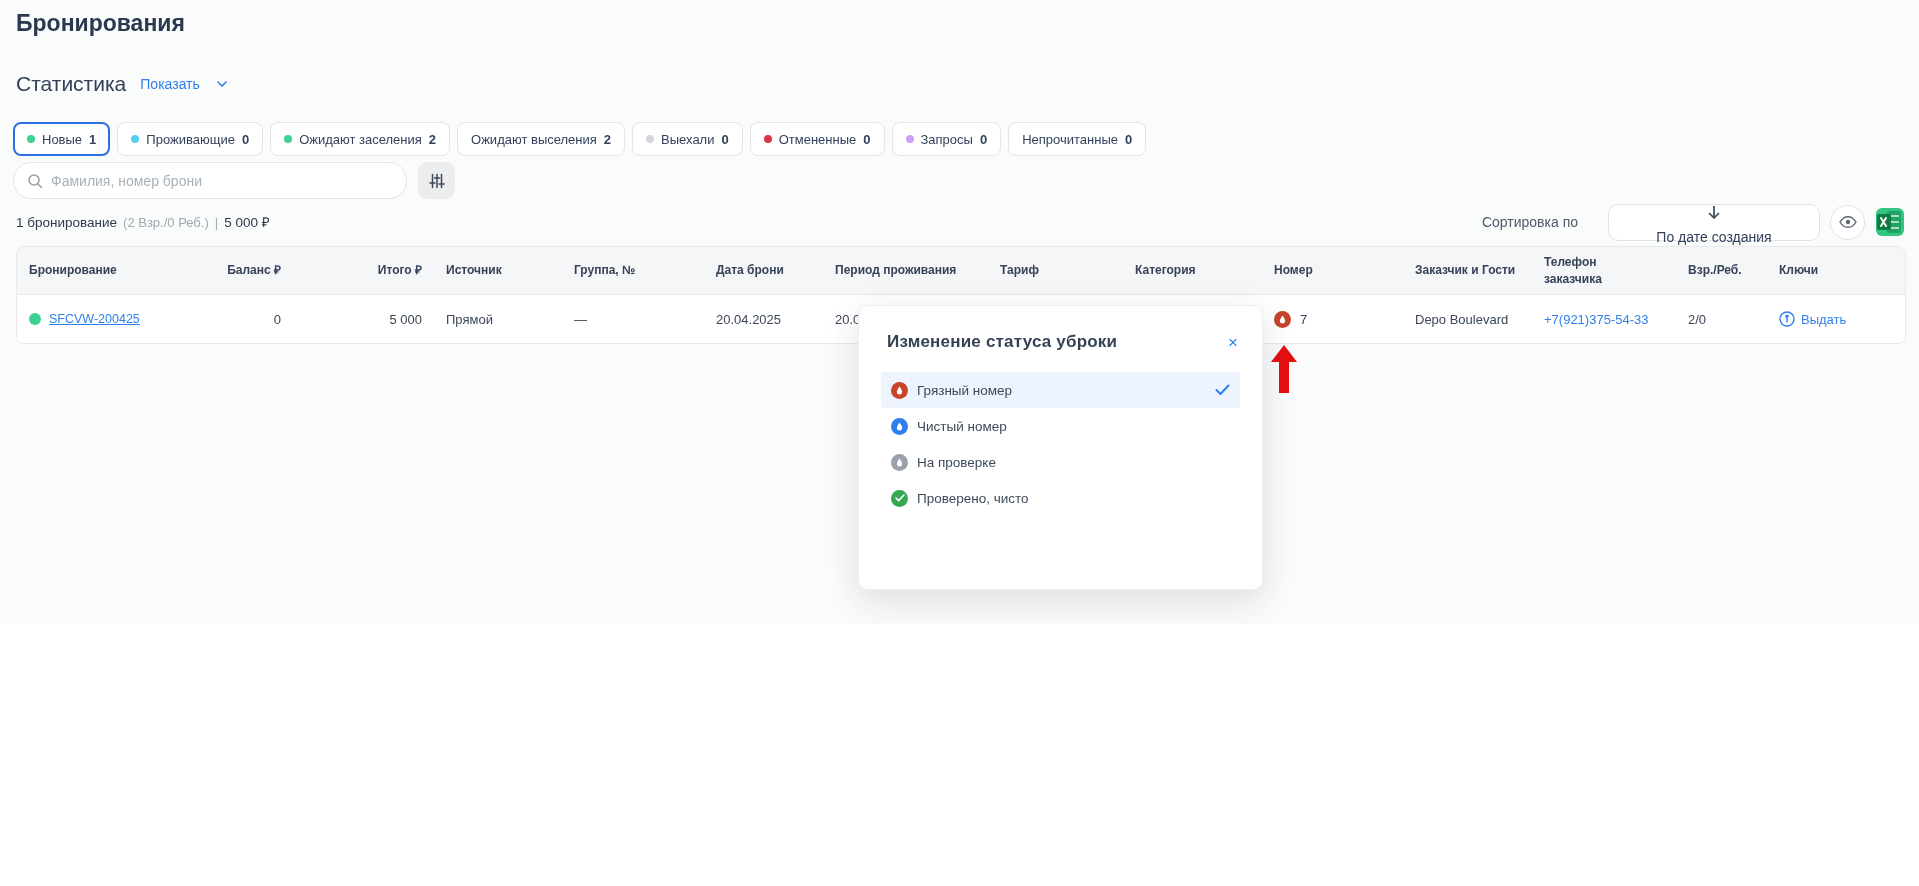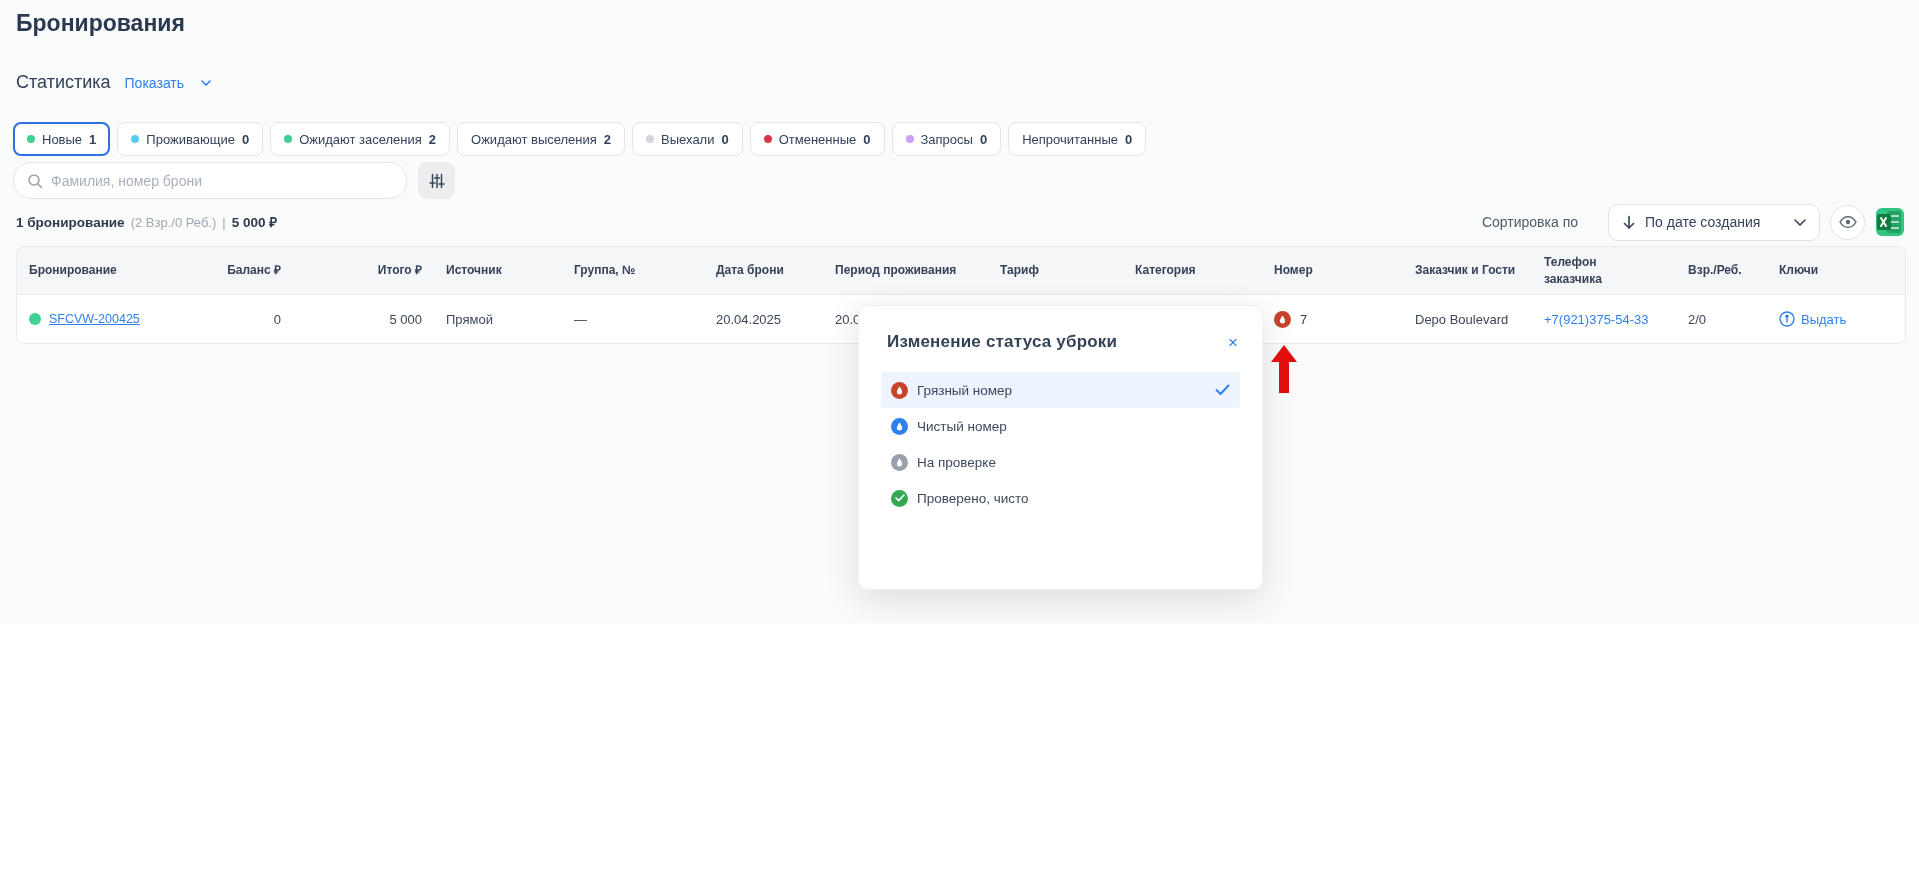--- a/index.html
+++ b/index.html
@@ -3,47 +3,47 @@
 <meta charset="utf-8">
 <style>
   * { margin:0; padding:0; box-sizing:border-box; }
   html,body { width:1919px; height:886px; }
   body { font-family:"Liberation Sans", sans-serif; }
   .stage { position:relative; width:1919px; height:624px; background:#fafbfb; overflow:hidden; }
 
   .page-title { position:absolute; left:16px; top:10px; font-size:23px; font-weight:bold; color:#2b3950; }
 
   .stats-row { position:absolute; left:16px; top:72px; display:flex; align-items:center; gap:14px; }
-  .stats-label { font-size:18px; color:#33415a; }
+  .stats-label { font-size:21px; color:#33415a; }
   .show-link { display:flex; align-items:center; gap:17px; color:#2f80ed; font-size:14px; cursor:pointer; text-decoration:none; }
 
   .tabs { position:absolute; left:13px; top:122px; display:flex; gap:7px; }
   .tab { height:34px; padding:0 13px; border:1px solid #e2e5e9; border-radius:8px; background:#fff;
          display:flex; align-items:center; gap:7px; font-size:13px; color:#33415a; cursor:pointer; }
   .tab.active { border:2px solid #2f6fe4; padding:0 12px; }
   .tab .dot { width:8px; height:8px; border-radius:50%; flex:0 0 auto; }
   .tab .count { font-weight:bold; }
 
   .search-row { position:absolute; left:13px; top:162px; display:flex; gap:11px; }
   .search-box { width:394px; height:37px; border:1px solid #e2e5e9; border-radius:18px; background:#fff;
                 display:flex; align-items:center; padding:0 13px; gap:8px; }
   .search-box input { border:none; outline:none; background:transparent; font-size:14px; color:#33415a; width:100%;
                       font-family:"Liberation Sans", sans-serif; }
   .search-box input::placeholder { color:#a8b0ba; }
   .filter-btn { width:37px; height:37px; border:none; border-radius:9px; background:#ecedef;
                 display:flex; align-items:center; justify-content:center; cursor:pointer; }
 
   .meta-row { position:absolute; left:16px; right:14px; top:202px; height:40px; display:flex; align-items:center; }
   .summary { font-size:13.5px; color:#2e3b4e; display:flex; gap:6px; align-items:baseline; }
-  .summary .b { font-weight:bold; }
+  .summary .b { font-weight:normal; }
   .summary .muted { color:#a0a8b1; font-size:13px; }
   .right-controls { margin-left:auto; display:flex; align-items:center; gap:10px; }
   .sort-label { font-size:14px; color:#4f5b69; margin-right:20px; }
   .sort-dd { width:212px; height:37px; background:#fff; border:1px solid #dfe3e8; border-radius:10px;
-             display:flex; align-items:center; gap:9px; padding:0 13px; font-size:14px; color:#33415a; cursor:pointer; }
+             display:flex; align-items:center; gap:9px; padding:0 13px; font-size:14px; color:#33415a; cursor:pointer;flex-direction:column; }
   .sort-dd .chev { margin-left:auto; display:flex; }
   .eye-btn { width:35px; height:35px; border-radius:50%; border:1px solid #dfe3e8; background:#fff;
              display:flex; align-items:center; justify-content:center; cursor:pointer; }
   .excel-btn { width:30px; height:30px; border:none; background:transparent; padding:0; cursor:pointer; }
 
   .table { position:absolute; left:16px; top:246px; width:1890px; background:#fff;
            border:1px solid #e7e9ec; border-radius:8px; overflow:hidden; }
   .grid { display:grid; grid-template-columns:140px 136px 141px 128px 142px 119px 165px 135px 139px 141px 129px 144px 91px 139px; }
   .thead { background:#f5f6f7; border-bottom:1px solid #e7e9ec; height:48px; }
   .th { display:flex; align-items:center; padding:0 12px; font-size:12px; font-weight:bold; color:#36425a; line-height:1.35; }

